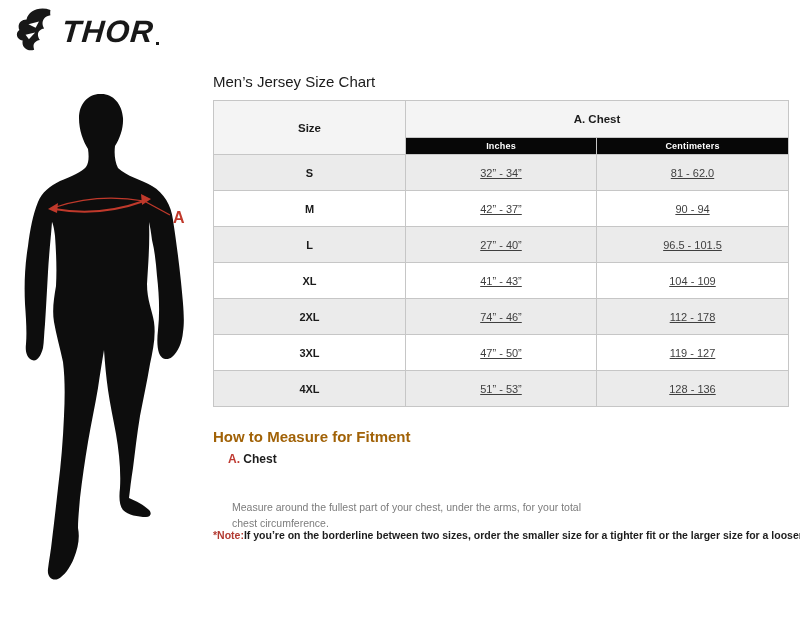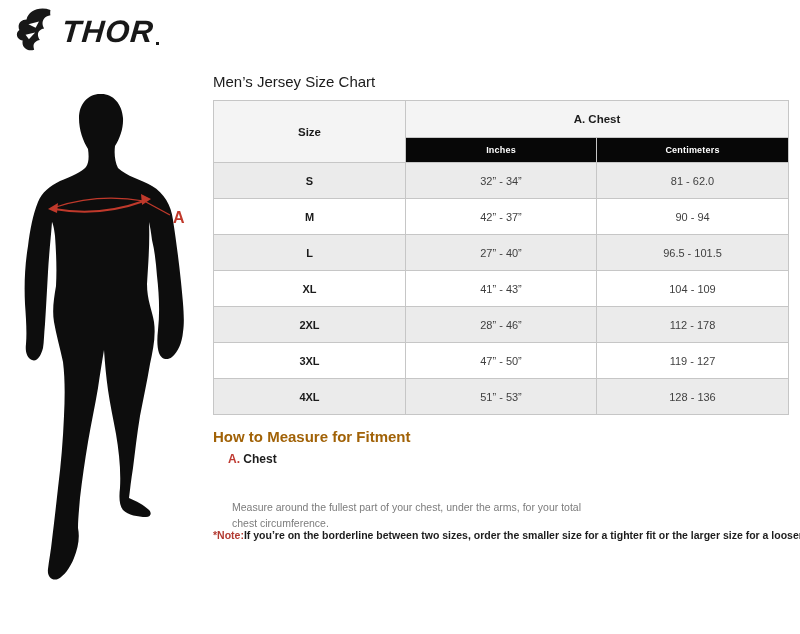--- a/index.html
+++ b/index.html
@@ -21,27 +21,27 @@
   .chart-title{position:absolute;left:213px;top:73px;margin:0;font-size:15px;font-weight:normal;color:#1b1b1b;}
   .measure-heading{position:absolute;left:213px;top:428px;margin:0;font-size:15px;font-weight:bold;color:#a16207;}
   
   .size-table{
     position:absolute;left:213px;top:100px;width:575px;border-collapse:collapse;table-layout:fixed;
     border:1px solid #6d28d9;
   }
   .size-table col.c1{width:192px;} .size-table col.c2{width:191px;} .size-table col.c3{width:192px;}
   .size-table th,.size-table td{border:1px solid #c6c6c6;text-align:center;padding:0;}
   .size-table thead tr.group-row{height:37px;}
-  .size-table thead tr.sub-row{height:25px;}
+  .size-table thead tr.sub-row{height:17px;}
   .size-head,.group-head{background:#f4f4f4;font-size:11.5px;font-weight:bold;color:#1c1c1c;}
   .sub-head{background:#070707;color:#ffffff;font-size:9px;font-weight:bold;letter-spacing:.2px;}
   .size-table tbody tr{height:36px;font-size:11px;background:#ffffff;}
   .size-table tbody tr:nth-child(odd){background:#ebebeb;}
   .size-cell{font-weight:bold;color:#1b1b1b;}
-  .val-cell{color:#3f3f3f;}
+  .val-cell{color:#3f3f3f;text-decoration:underline;}
   
   .measure-item-title{position:absolute;left:228px;top:452px;font-size:12px;font-weight:bold;color:#1d1d1d;}
   .measure-item-title .red{color:#bf3a31;}
   .measure-item-desc{
     position:absolute;left:228px;top:496px;width:352px;margin:4px;
     font-size:10.5px;color:#7c7c7c;line-height:1.5;
   }
   
   .note{position:absolute;left:213px;top:529px;font-size:10.5px;white-space:nowrap;}
   .note-prefix{color:#b23a31;font-weight:bold;}
@@ -166,21 +166,21 @@
         <td class="val-cell">27” - 40”</td>
         <td class="val-cell">96.5 - 101.5</td>
       </tr>
       <tr>
         <td class="size-cell">XL</td>
         <td class="val-cell">41” - 43”</td>
         <td class="val-cell">104 - 109</td>
       </tr>
       <tr>
         <td class="size-cell">2XL</td>
-        <td class="val-cell">28” - 46”</td>
+        <td class="val-cell">74” - 46”</td>
         <td class="val-cell">112 - 178</td>
       </tr>
       <tr>
         <td class="size-cell">3XL</td>
         <td class="val-cell">47” - 50”</td>
         <td class="val-cell">119 - 127</td>
       </tr>
       <tr>
         <td class="size-cell">4XL</td>
         <td class="val-cell">51” - 53”</td>

